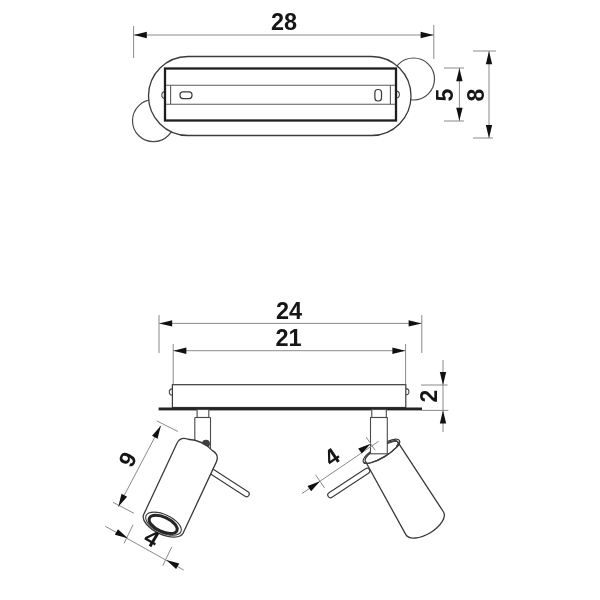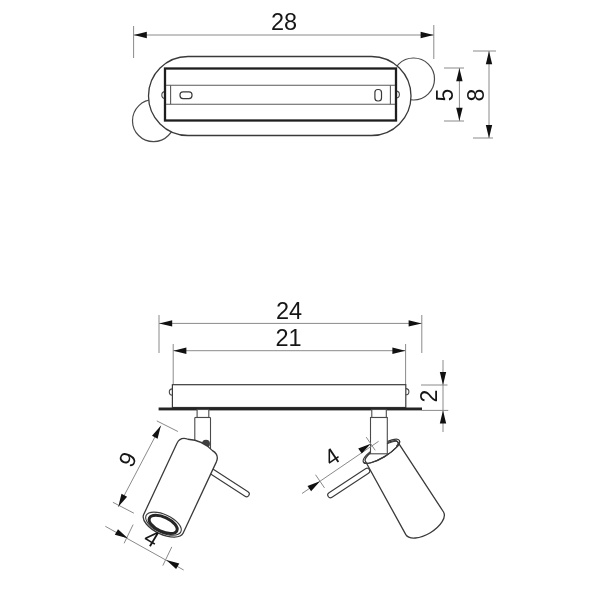--- a/index.html
+++ b/index.html
@@ -1,16 +1,16 @@
 <!DOCTYPE html>
 <html><head>
 <meta charset="utf-8">
 <style>
   html,body{margin:0;padding:0;background:#ffffff;}
-  #c{width:600px;height:600px;position:relative;}
+  #c{width:600px;height:600px;position:relative;font-weight:bold;}
   text{font-family:"Liberation Sans",sans-serif;fill:#161616;}
 </style>
 </head>
 <body>
 <div id="c">
 <svg width="600" height="600" viewBox="0 0 600 600" xmlns="http://www.w3.org/2000/svg">
 <rect x="0" y="0" width="600" height="600" fill="#ffffff"></rect>
 
 <circle cx="153.5" cy="120.7" r="21" fill="#fff" stroke="#4a4a4a" stroke-width="1.2"></circle>
 <circle cx="413.5" cy="79" r="21" fill="#fff" stroke="#4a4a4a" stroke-width="1.2"></circle>

